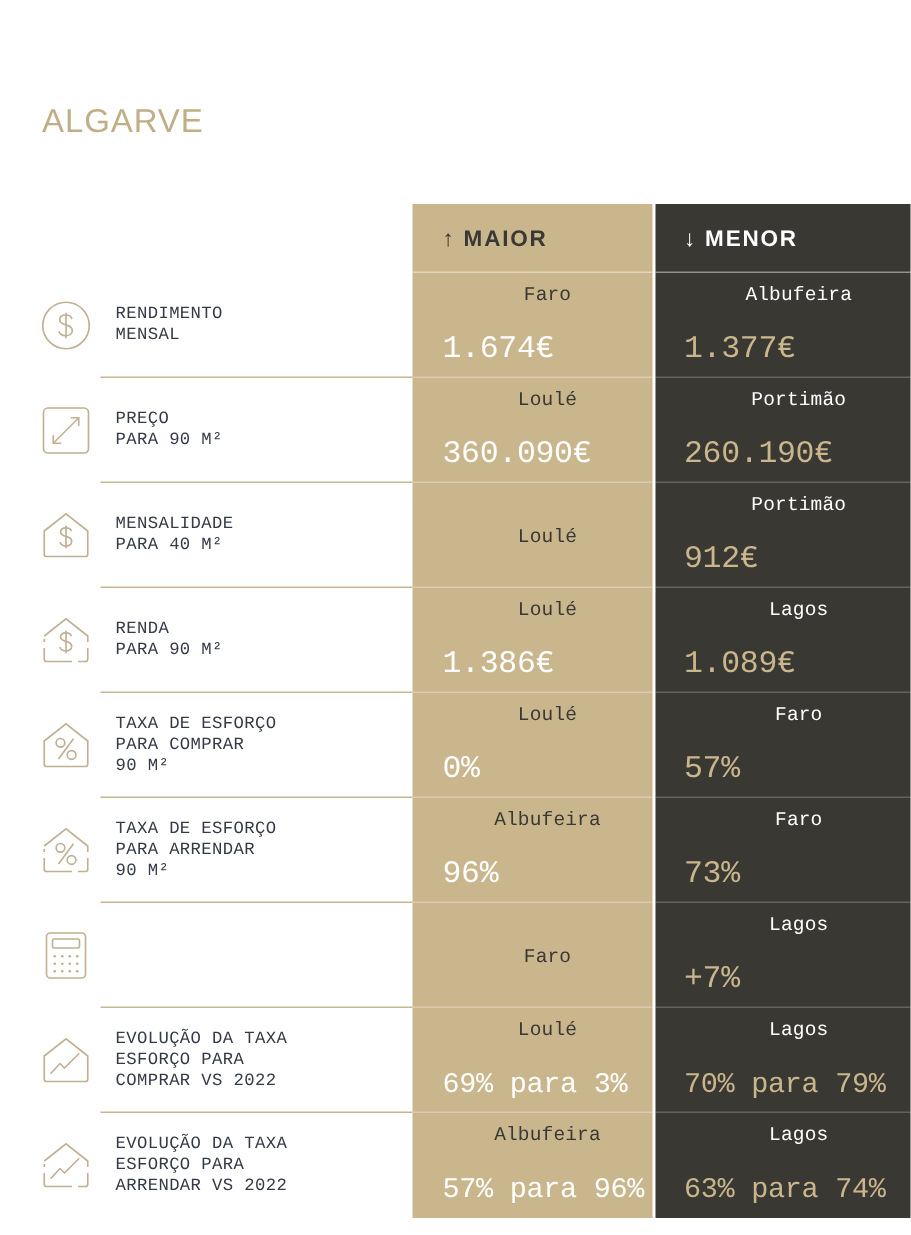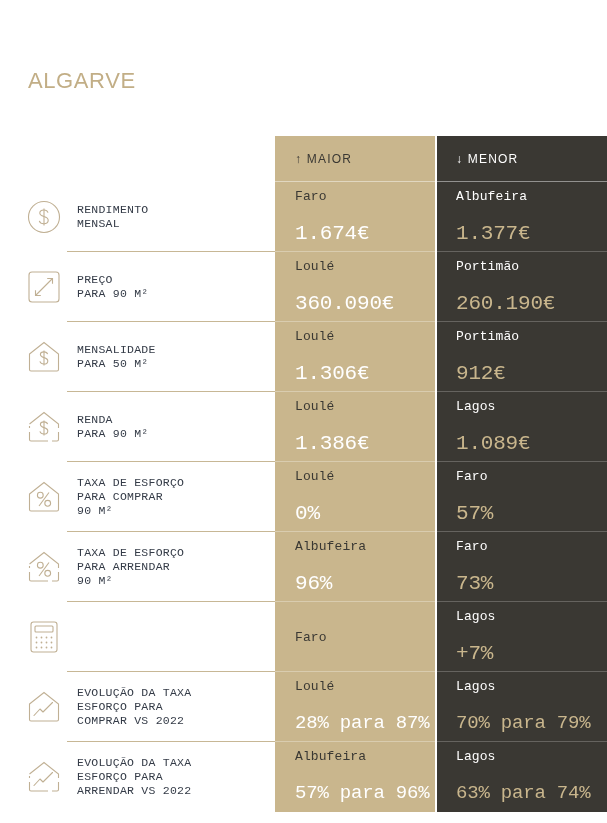--- a/index.html
+++ b/index.html
@@ -78,23 +78,23 @@
     background: #ffffff;
   }
 
   
   .row-head { height: 46px; }
   .row-head .c-maior,
   .row-head .c-menor {
     justify-content: center;
   }
   .head-txt {
-    font-size: 12px;
+    font-size: 15px;
     letter-spacing: 1.2px;
-    font-weight: 400;
+    font-weight: 700;
   }
   .head-maior { color: #3a3833; }
   .head-menor { color: #ffffff; }
   .head-sep {
     position: absolute;
     left: 0; right: 0; bottom: 0;
     height: 1px;
     background: rgba(255,255,255,0.45);
   }
 
@@ -128,20 +128,21 @@
     height: 1px;
     background: #c7b795;
   }
   .row-data:last-child .divider { display: none; }
 
   .cell-city {
     font-size: 13px;
     line-height: 15px;
     font-weight: 400;
     letter-spacing: 0.1px;
+    text-align: center;
   }
   .cell-val {
     font-size: 21px;
     line-height: 25px;
     font-weight: 400;
     letter-spacing: -0.2px;
     margin-top: 17px;
   }
   .c-maior .cell-city { color: #3a3833; }
   .c-maior .cell-val  { color: #ffffff; }
@@ -245,26 +246,25 @@
   <div class="row row-data">
     <div class="c-label">
       <span class="icon-wrap">
         <svg width="40" height="40" viewBox="0 0 40 40" fill="none" stroke="#c0b094" stroke-width="1.1">
           <path d="M5.5 17 L20 5.5 L34.5 17 V32.5 a1.5 1.5 0 0 1-1.5 1.5 H7 a1.5 1.5 0 0 1-1.5-1.5 Z"></path>
           <path d="M20 13.5 V28.5"></path>
           <path d="M23.6 17.2c-.5-1.7-1.9-2.3-3.6-2.3-2 0-3.6 1-3.6 2.7 0 4 7.4 2 7.4 6.3 0 2-1.8 3.1-3.9 3.1-1.9 0-3.4-.8-4-2.6"></path>
         </svg>
       </span>
       <span class="label-txt">MENSALIDADE
-PARA 50 M²</span>
+PARA 40 M²</span>
       <span class="divider"></span>
     </div>
     <div class="c-maior">
       <span class="cell-city">Loulé</span>
-      <span class="cell-val">1.306€</span>
       <span class="cell-sep-light"></span>
     </div>
     <div class="gap"></div>
     <div class="c-menor">
       <span class="cell-city">Portimão</span>
       <span class="cell-val">912€</span>
       <span class="cell-sep-dark"></span>
     </div>
   </div>
 
@@ -398,21 +398,21 @@
           <path d="M10 28.5 L16 22 L19 25 L28.5 15.5" stroke-linejoin="round" stroke-linecap="round"></path>
         </svg>
       </span>
       <span class="label-txt">EVOLUÇÃO DA TAXA
 ESFORÇO PARA
 COMPRAR VS 2022</span>
       <span class="divider"></span>
     </div>
     <div class="c-maior">
       <span class="cell-city">Loulé</span>
-      <span class="cell-val small">28% para 87%</span>
+      <span class="cell-val small">69% para 3%</span>
       <span class="cell-sep-light"></span>
     </div>
     <div class="gap"></div>
     <div class="c-menor">
       <span class="cell-city">Lagos</span>
       <span class="cell-val small">70% para 79%</span>
       <span class="cell-sep-dark"></span>
     </div>
   </div>
 

